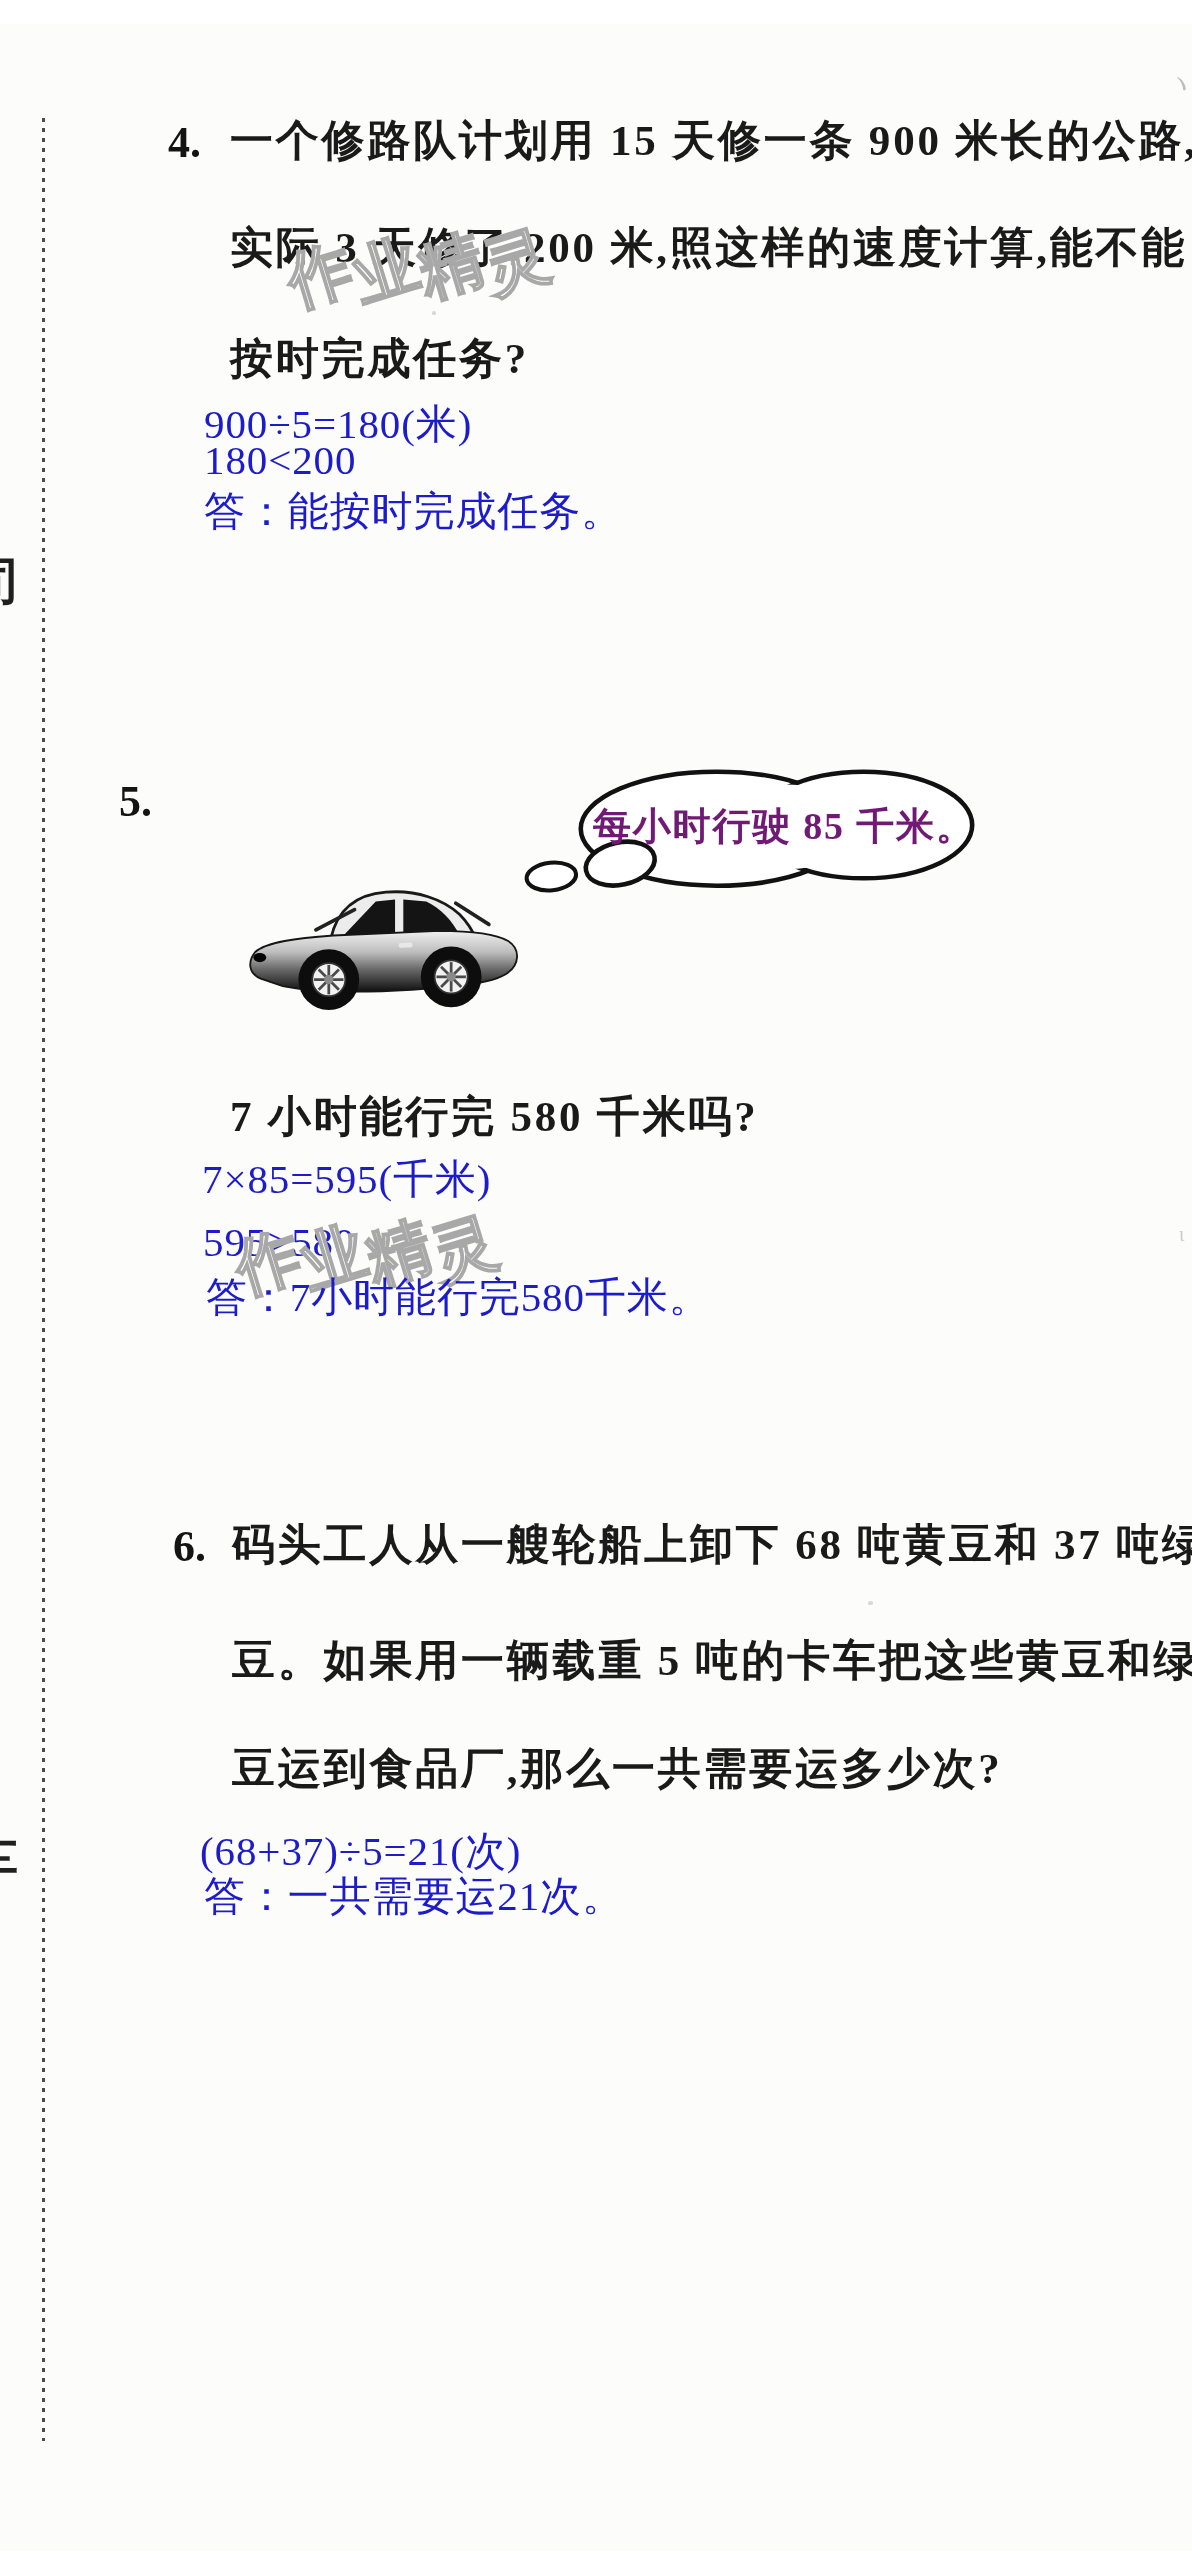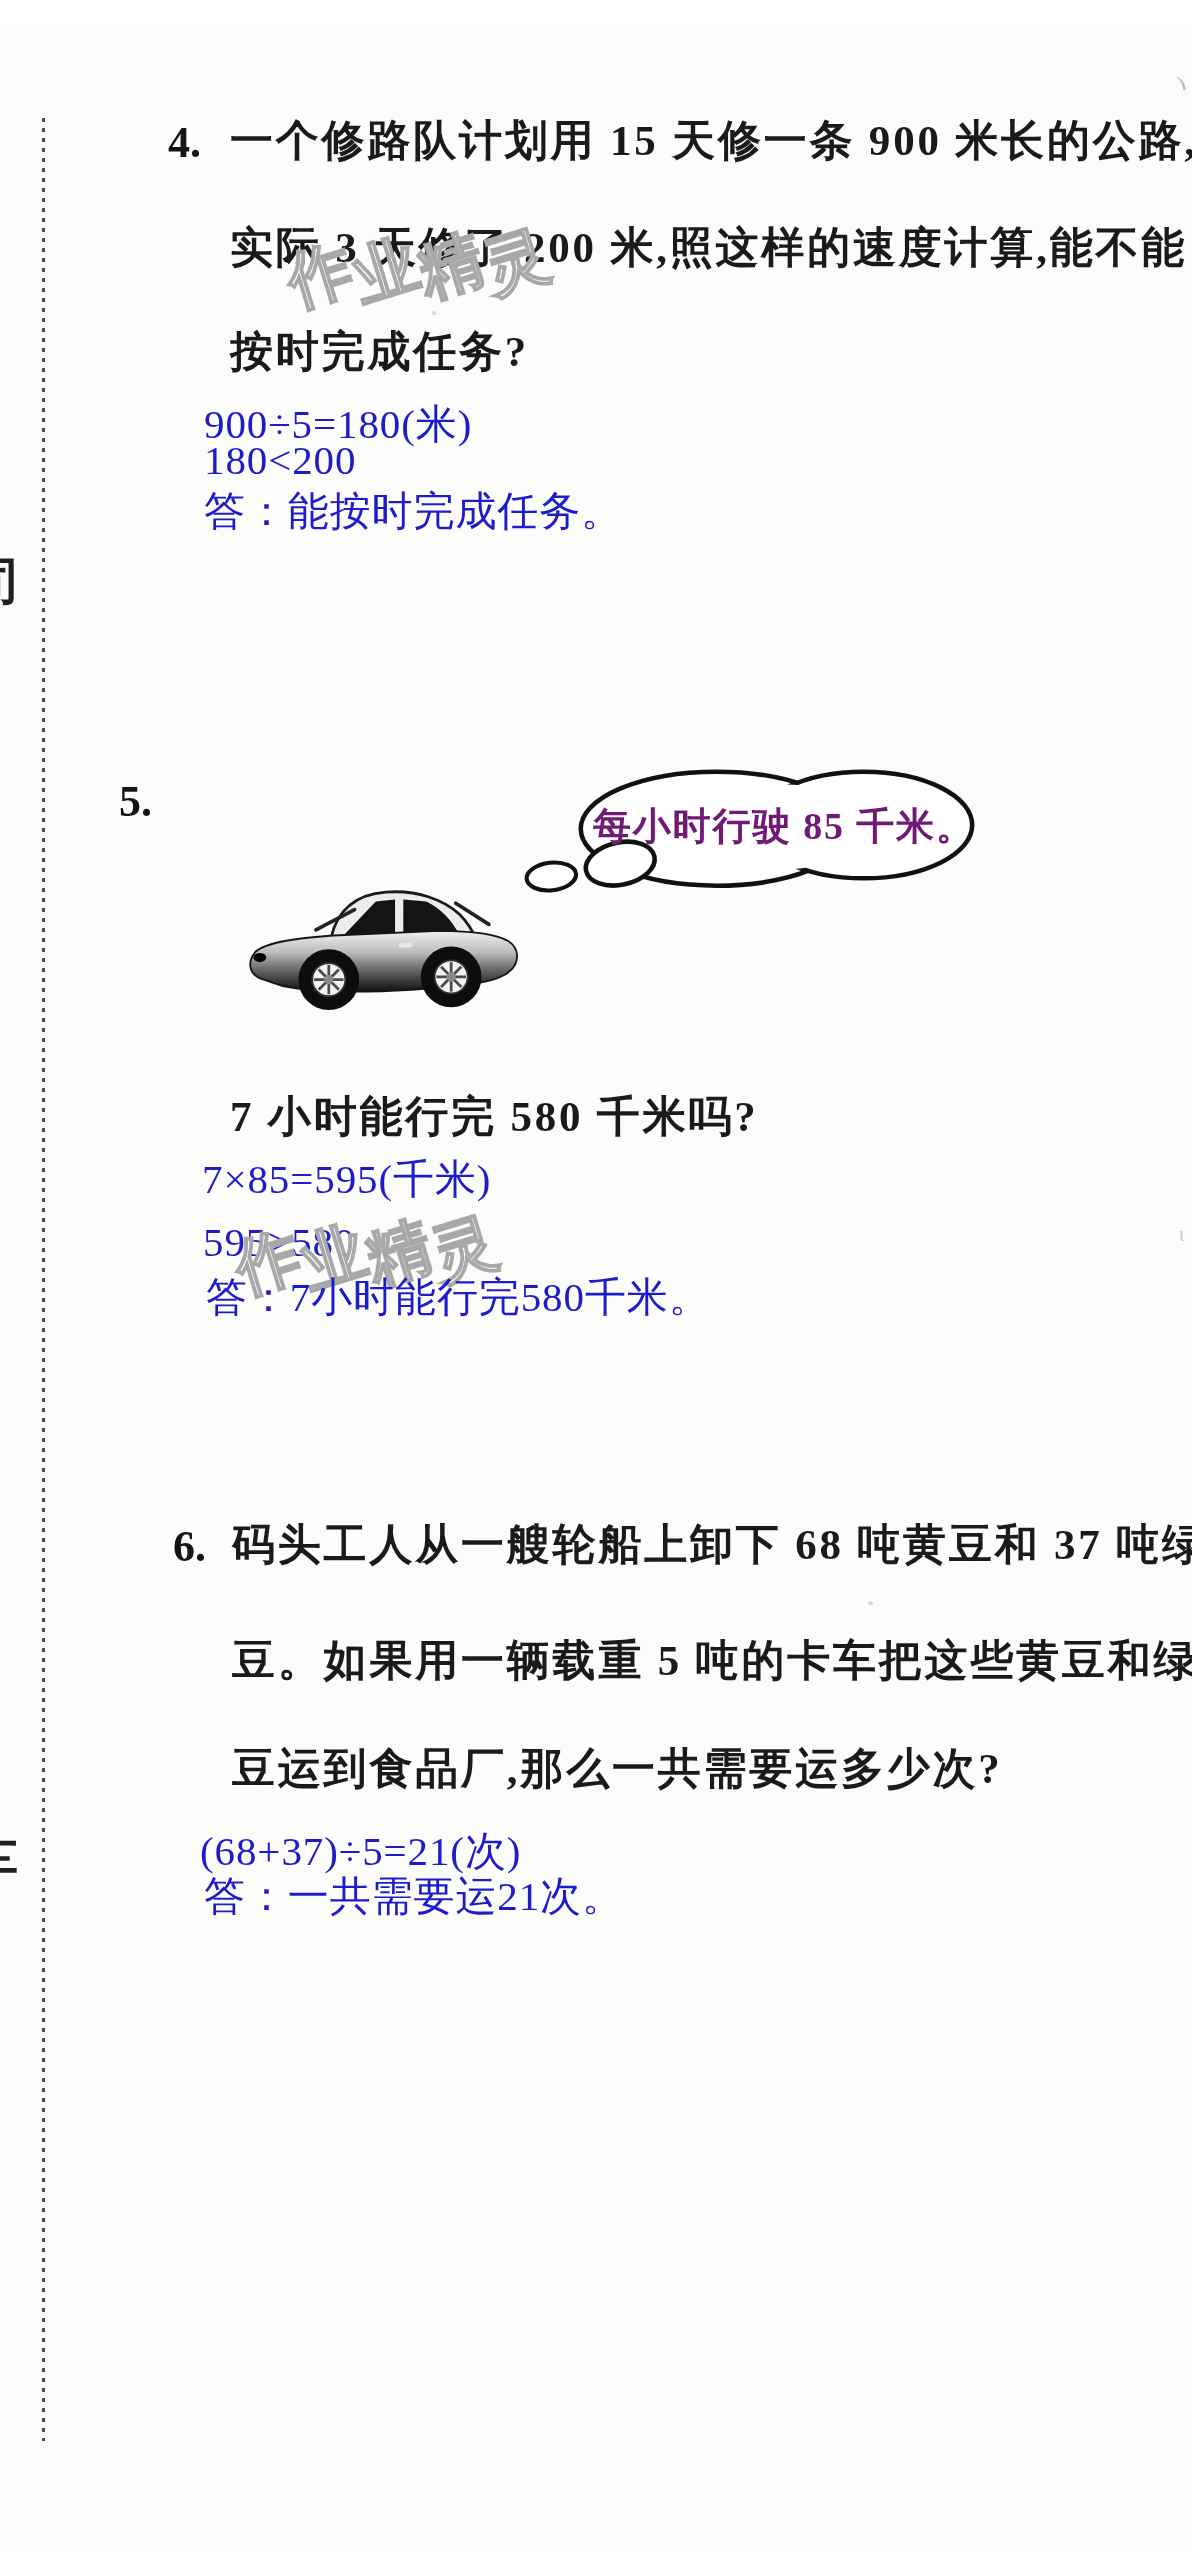--- a/index.html
+++ b/index.html
@@ -78,21 +78,21 @@
 <div class="edge-strip strip-bottom"></div>
 
 <div class="dotted-rule"></div>
 
 <div class="edge-frag frag-upper">司</div>
 <div class="edge-frag frag-lower">车</div>
 
 <div class="qnum" style="left:168px;top:118px;">4.</div>
 <div class="q" style="left:230px;top:116px;">一个修路队计划用 15 天修一条 900 米长的公路,</div>
 <div class="q" style="left:230px;top:223px;">实际 3 天修了 200 米,照这样的速度计算,能不能</div>
-<div class="q" style="left:230px;top:327px;">按时完成任务?</div>
+<div class="q" style="left:230px;top:334px;">按时完成任务?</div>
 
 <div class="wm wm1"><span class="wm-char">作</span><span class="wm-char">业</span><span class="wm-char">精</span><span class="wm-char">灵</span></div>
 
 <div class="ans" style="left:204px;top:401px;">900÷5=180(米)</div>
 <div class="ans" style="left:204px;top:437px;">180&lt;200</div>
 <div class="ans" style="left:204px;top:488px;">答：能按时完成任务。</div>
 
 <div class="qnum" style="left:119px;top:777px;">5.</div>
 
 <svg class="bubble-svg" viewBox="0 0 530 165">

